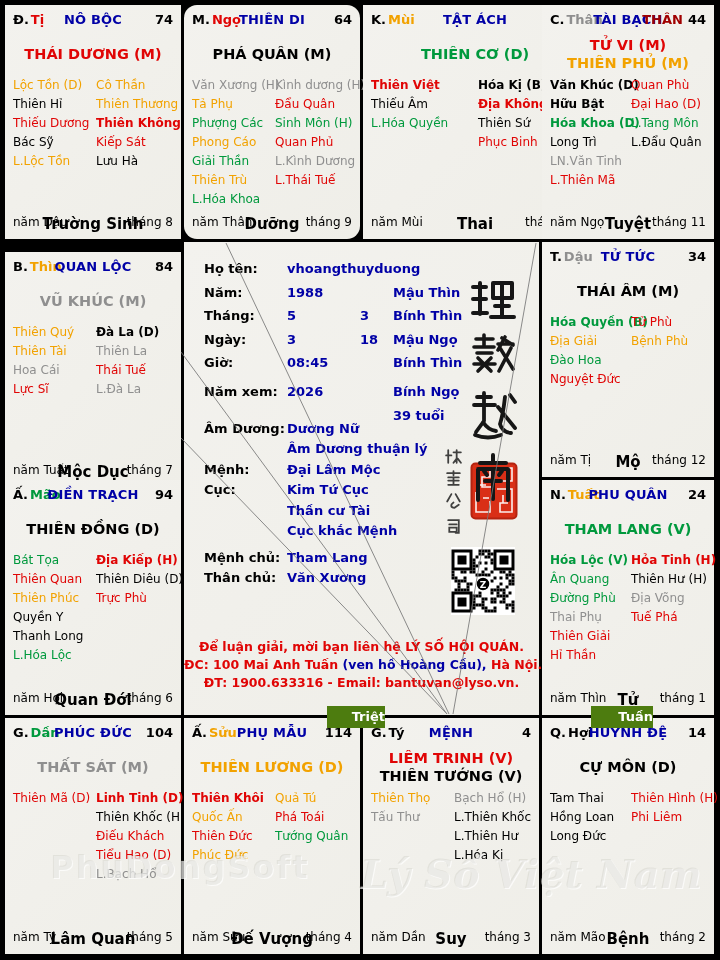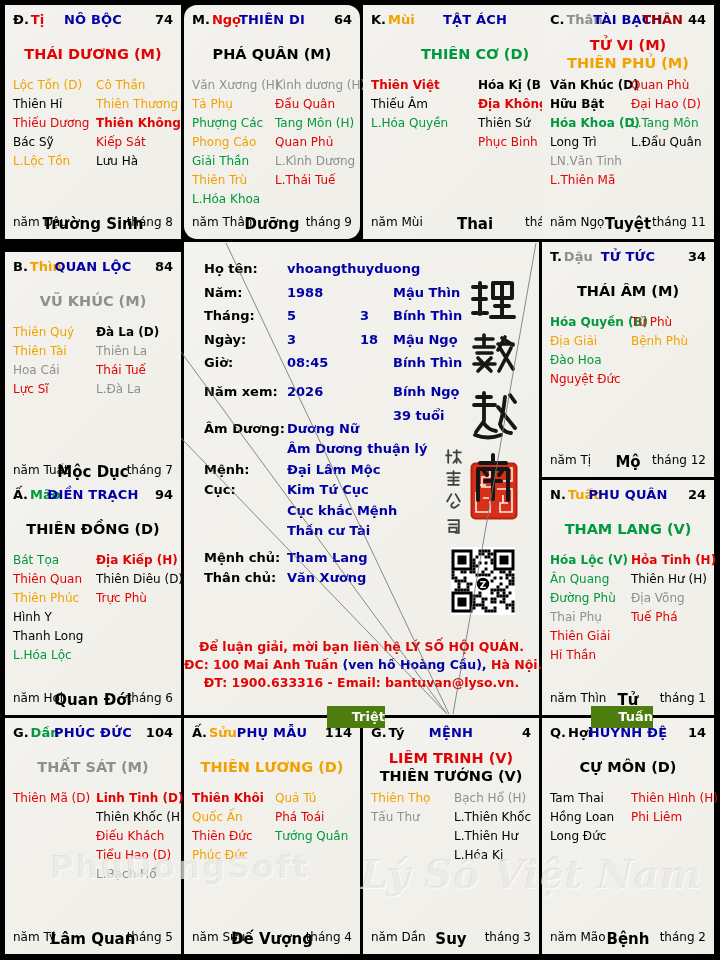--- a/index.html
+++ b/index.html
@@ -105,21 +105,21 @@
             <div class="star c-orange">Tả Phụ</div>
             <div class="star c-green">Phượng Các</div>
             <div class="star c-orange">Phong Cáo</div>
             <div class="star c-green">Giải Thần</div>
             <div class="star c-orange">Thiên Trù</div>
             <div class="star c-green">L.Hóa Khoa</div>
           </div>
       <div class="col col-r">
             <div class="star c-gray">Kình dương (H)</div>
             <div class="star c-red">Đẩu Quân</div>
-            <div class="star c-green">Tang Môn (H)</div>
+            <div class="star c-green">Sinh Môn (H)</div>
             <div class="star c-red">Quan Phủ</div>
             <div class="star c-gray">L.Kình Dương</div>
             <div class="star c-red">L.Thái Tuế</div>
           </div>
     </div>
     <div class="p-foot">
       <span class="f-year">năm Thân</span>
       <span class="f-stage">Dưỡng</span>
       <span class="f-month">tháng 9</span>
     </div>
@@ -247,21 +247,21 @@
       <span class="p-num"><span class="body-marker"></span><span class="num">94</span></span>
     </div>
     <div class="p-main">
           <div class="main-star c-black">THIÊN ĐỒNG (D)</div>
         </div>
     <div class="p-cols">
       <div class="col col-l">
             <div class="star c-green">Bát Tọa</div>
             <div class="star c-red">Thiên Quan</div>
             <div class="star c-orange">Thiên Phúc</div>
-            <div class="star c-black">Hình Y</div>
+            <div class="star c-black">Quyền Y</div>
             <div class="star c-black">Thanh Long</div>
             <div class="star c-green">L.Hóa Lộc</div>
           </div>
       <div class="col col-r">
             <div class="star c-red b">Địa Kiếp (H)</div>
             <div class="star c-black">Thiên Diêu (D)</div>
             <div class="star c-red">Trực Phù</div>
           </div>
     </div>
     <div class="p-foot">
@@ -472,25 +472,25 @@
       <div class="irow">
           <span class="ilabel">Mệnh:</span>
           <span class="ival3 v">Đại Lâm Mộc</span>
         </div>
       <div class="irow">
           <span class="ilabel">Cục:</span>
           <span class="ival3 v">Kim Tứ Cục</span>
         </div>
       <div class="irow">
           <span class="ilabel"></span>
+          <span class="ival3 v">Thần cư Tài</span>
+        </div>
+      <div class="irow">
+          <span class="ilabel"></span>
           <span class="ival3 v">Cục khắc Mệnh</span>
-        </div>
-      <div class="irow">
-          <span class="ilabel"></span>
-          <span class="ival3 v">Thần cư Tài</span>
         </div>
     </div>
 
     <div class="iblock tight" id="info4" style="top:305px">
       <div class="irow">
           <span class="ilabel">Mệnh chủ:</span>
           <span class="ival3 v">Tham Lang</span>
         </div>
       <div class="irow">
           <span class="ilabel">Thân chủ:</span>

